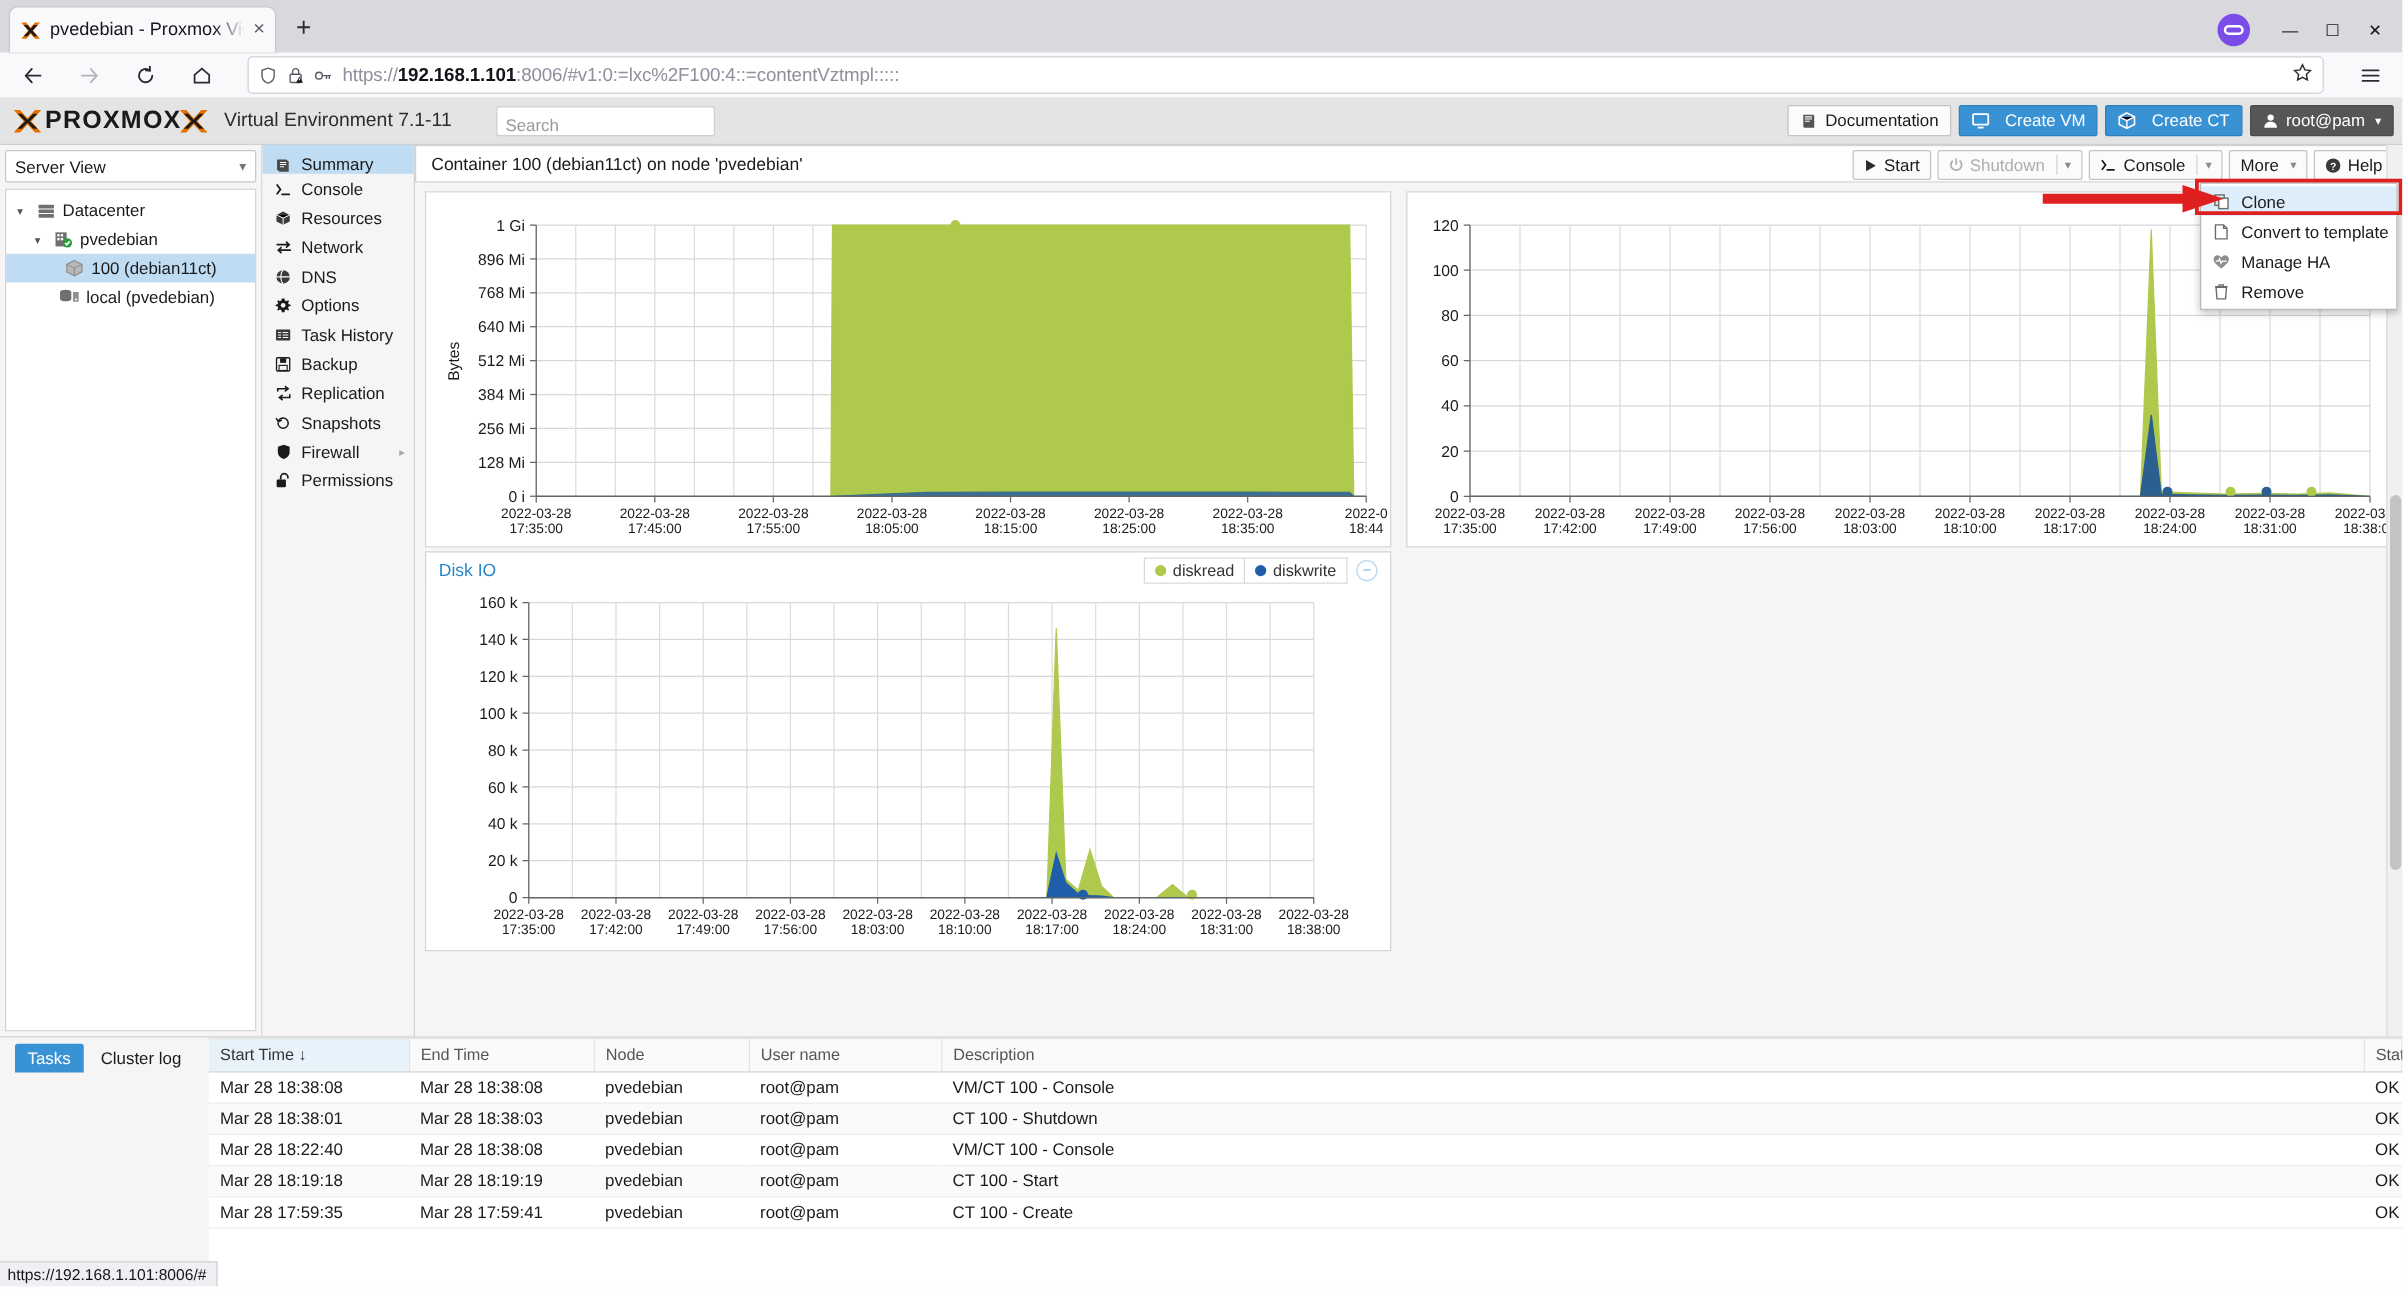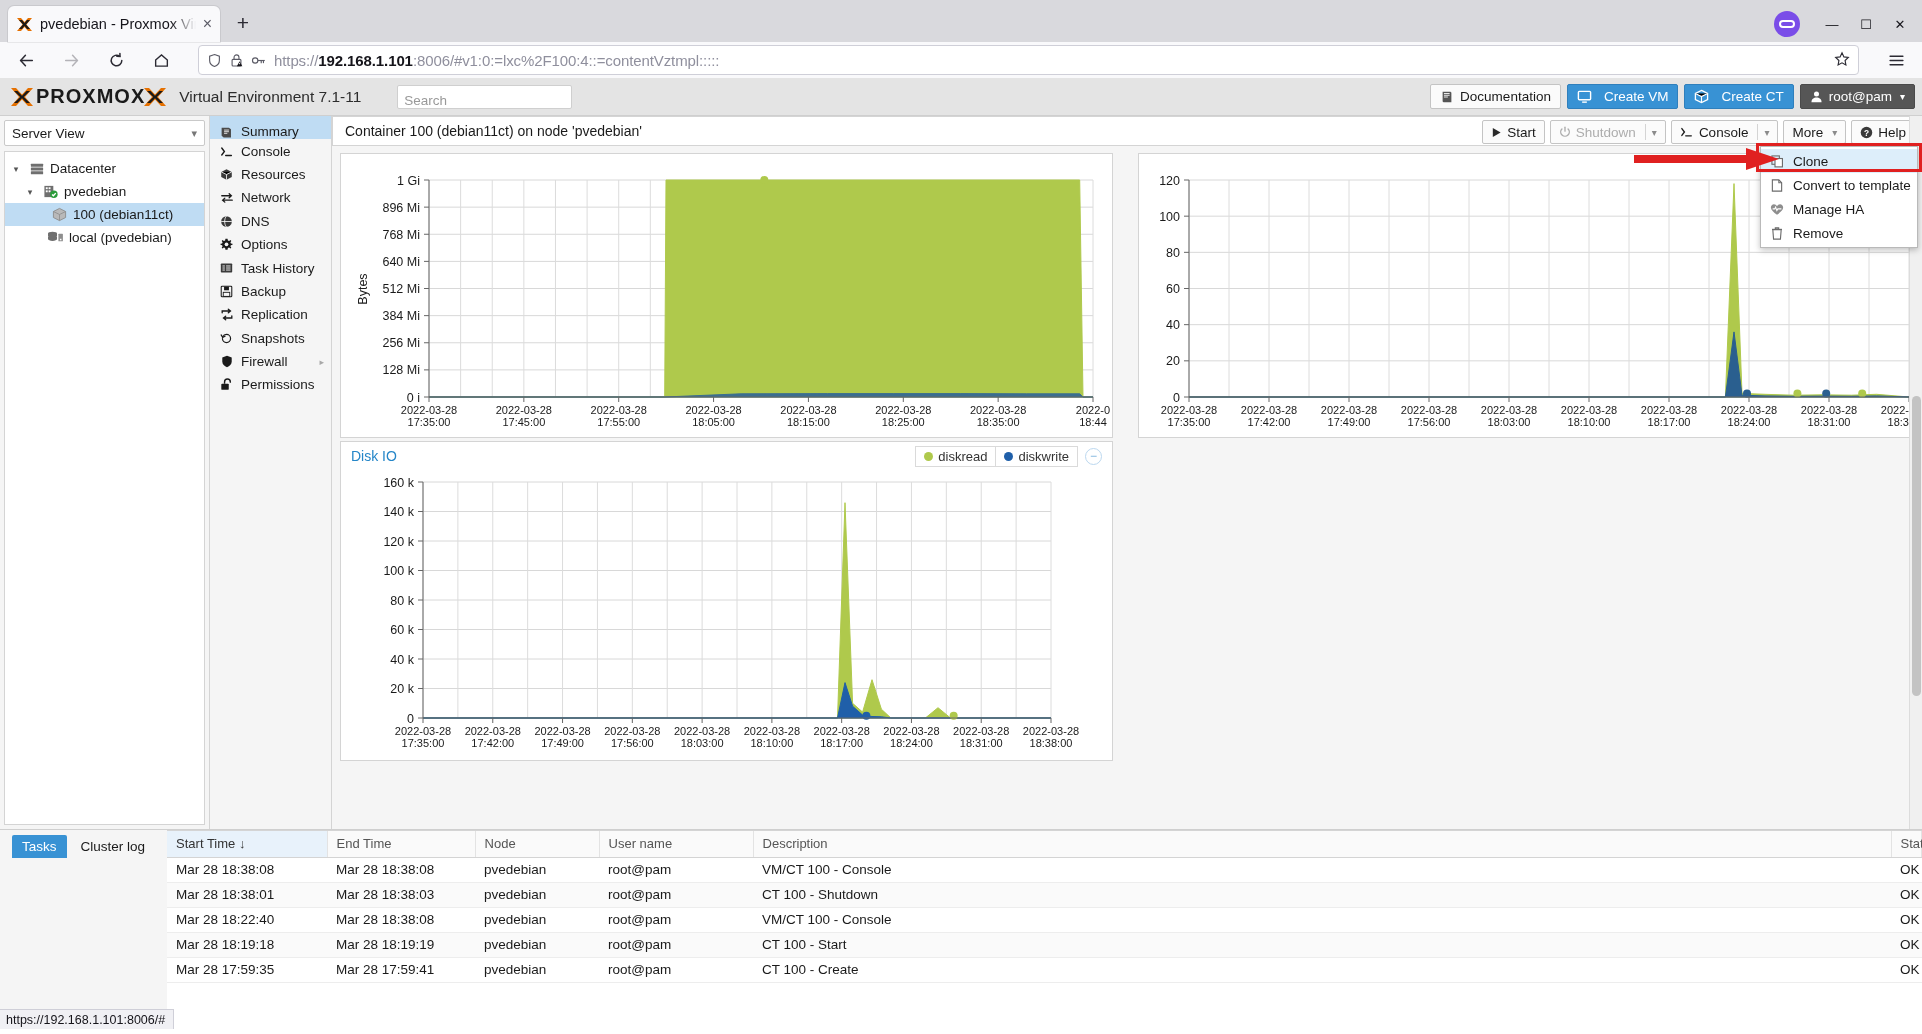--- a/index.html
+++ b/index.html
@@ -162,21 +162,21 @@
     border-radius: 2px; font-size: 13.5px; color: #1a1a1a; white-space: nowrap;
   }
   .tbtn.dis { color: #adadad; }
   .tbtn .sep {
     width: 1px; height: 16px; background: #d4d4d4; margin: 0 1px 0 4px;
   }
   .tbtn .cv { color: #8b8b8b; font-size: 10px; }
   .tbtn svg { display: block; flex: none; }
 
   #charts { padding-top: 7px; display: flex; flex-direction: column; gap: 3px; }
-  .chart-row { display: flex; gap: 25px; }
+  .chart-row { display: flex; gap: 12px; }
   .panel { background: #fff; border: 1px solid #d4d4d4; position: relative; }
   .ptitle {
     height: 28px; display: flex; align-items: center; padding: 0 10px;
     font-size: 14px; color: #2586c8; font-weight: 400;
   }
   .legend { margin-left: auto; display: flex; align-items: stretch; gap: 0; }
   .lg {
     display: flex; align-items: center; gap: 5px; font-size: 13px; color: #333;
     border: 1px solid #dadada; padding: 2px 8px; background: #fff;
   }

